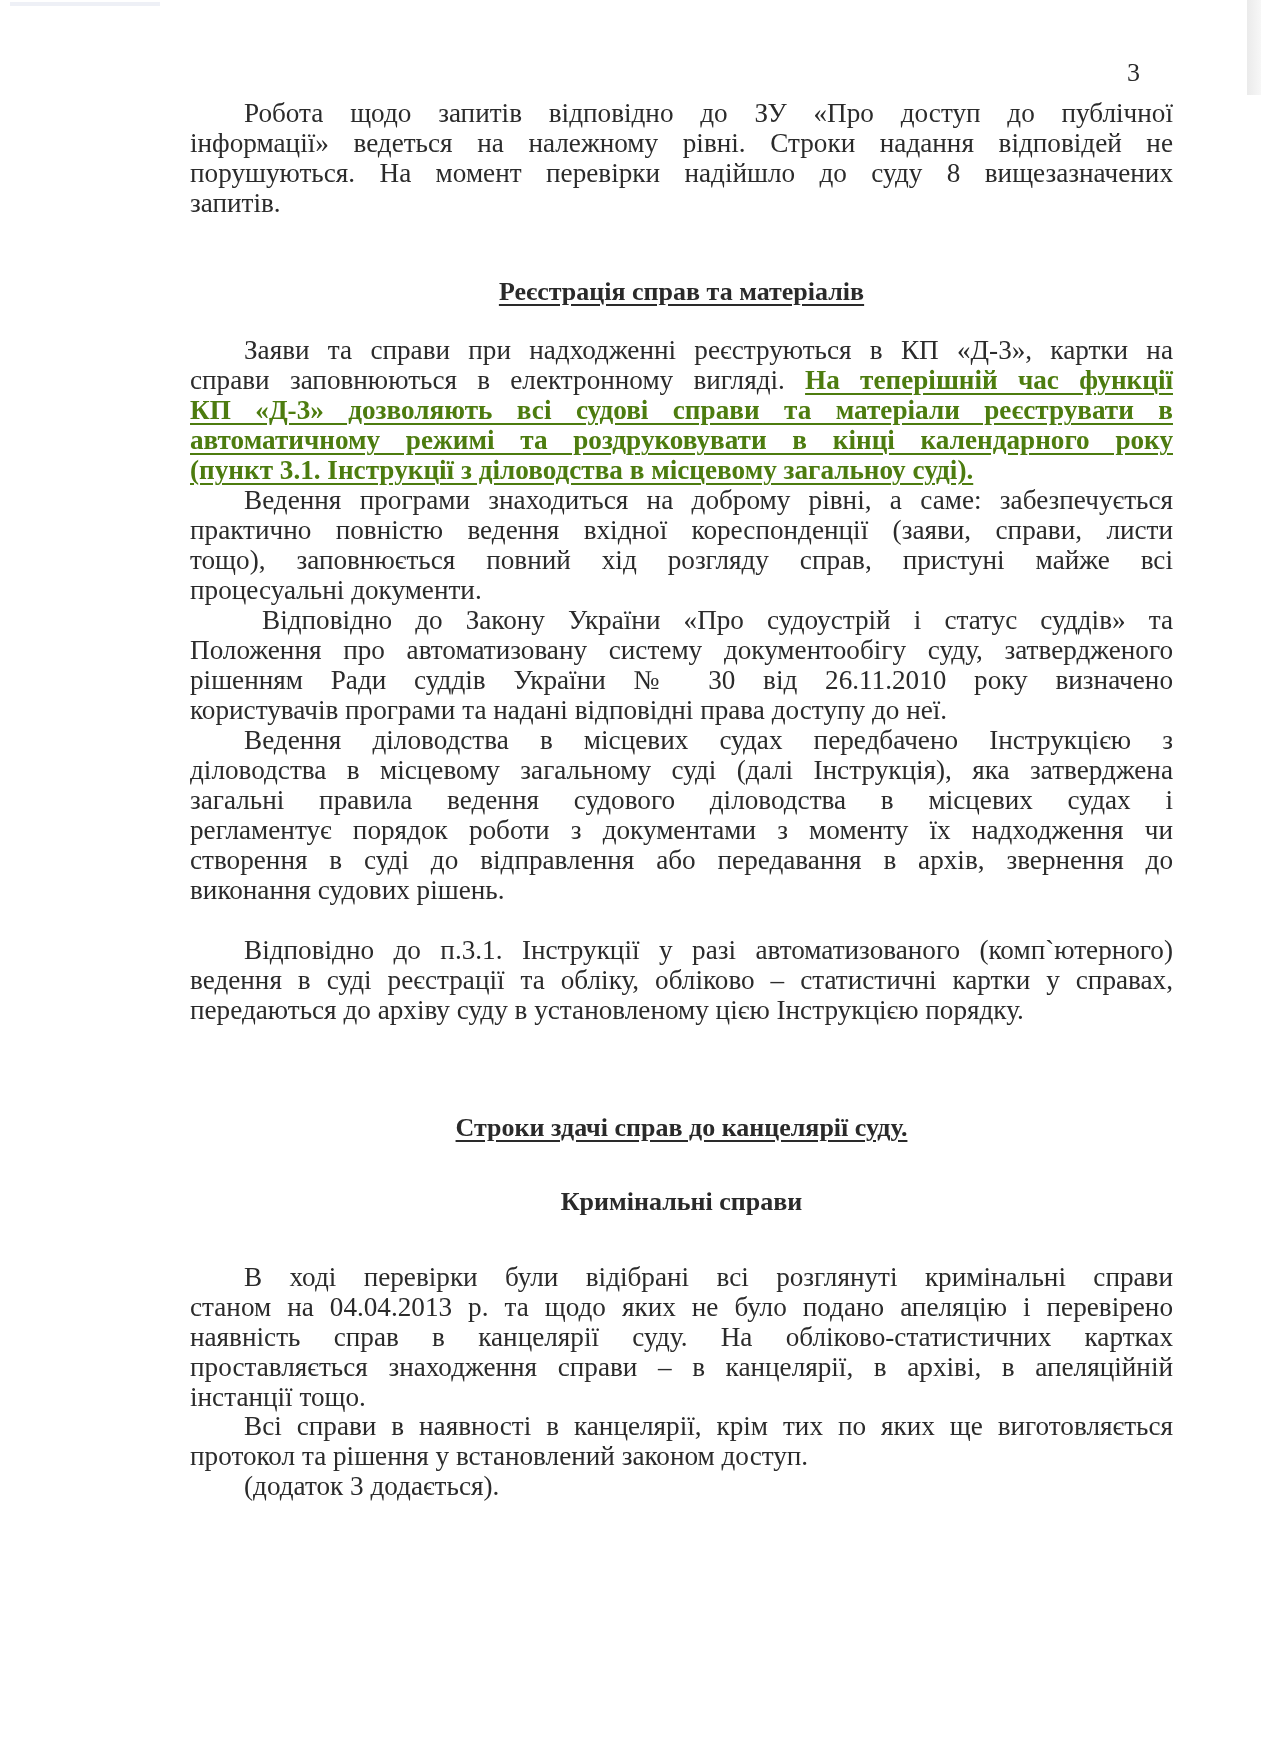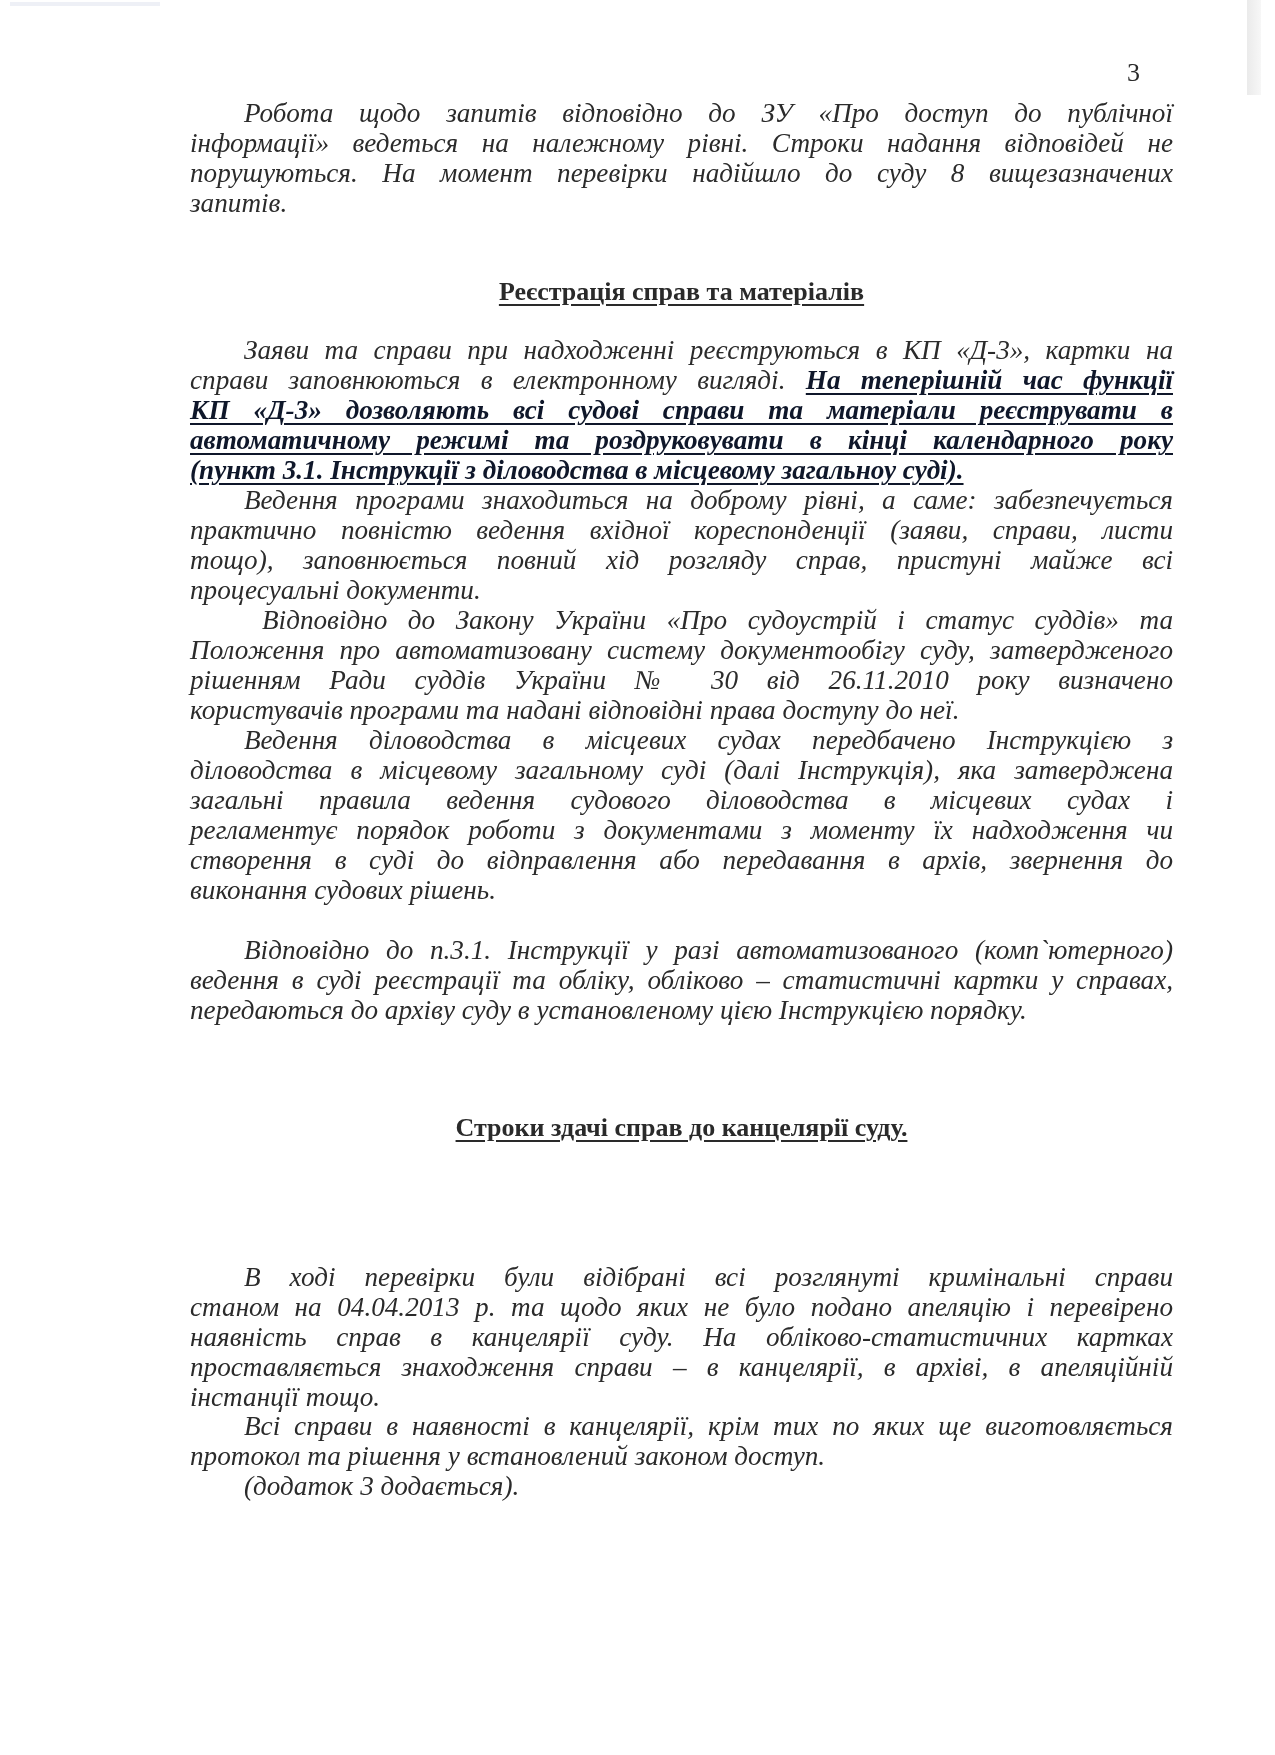--- a/index.html
+++ b/index.html
@@ -15,29 +15,29 @@
   .scan-top {
     position: absolute; left: 10px; top: 2px; width: 150px; height: 4px; background: #eef0f6;
   }
   .page-number {
     position: absolute; top: 58px; left: 1127px; font-size: 26px; line-height: 30px;
   }
   .col { position: absolute; left: 190px; width: 983px; }
   .para {
     font-size: 27.2px; line-height: 30px; text-align: justify; text-align-last: left; margin: 0;
   }
-  .para .line { display: block; text-align: justify; text-align-last: justify; white-space: nowrap; font-style: italic; }
+  .para .line { display: block; text-align: justify; text-align-last: justify; white-space: nowrap; }
   .para .line.last { text-align-last: left; }
   .indent { padding-left: 54px; }
   .heading {
     position: absolute; left: 190px; width: 983px; text-align: center; font-weight: bold;
     font-size: 26px; line-height: 30px; color: #2a2a2a;
   }
   .heading.u span { text-decoration: underline; text-decoration-thickness: 2px; text-underline-offset: 4px; }
-  .bold-u { font-weight: bold; text-decoration: underline; text-decoration-thickness: 2px; text-underline-offset: 4px; color: #0f172a; }
+  .bold-u { font-weight: bold; text-decoration: underline; text-decoration-thickness: 2px; text-underline-offset: 4px; color: #4d7c0f; }
 </style>
 </head>
 <body>
 
 <div class="page">
   <div class="scan-top"></div>
   <div class="scan-edge"></div>
 
   <div class="page-number">3</div>
 
@@ -86,20 +86,21 @@
   <div class="col para" style="top:935px;">
     <span class="line indent">Відповідно до п.3.1. Інструкції у разі автоматизованого (комп`ютерного)</span>
     <span class="line">ведення в суді реєстрації та обліку, обліково – статистичні картки у справах,</span>
     <span class="line last">передаються до архіву суду в установленому цією Інструкцією порядку.</span>
   </div>
 
   <div class="heading u" style="top:1113px;">
     <span>Строки здачі  справ до канцелярії суду.</span>
   </div>
 
+  <div class="heading" style="top:1187px;">Кримінальні справи</div>
 
   <div class="col para" style="top:1262px;">
     <span class="line indent">В ході перевірки були відібрані всі розглянуті кримінальні справи</span>
     <span class="line">станом на 04.04.2013 р.  та щодо яких не було подано апеляцію і перевірено</span>
     <span class="line">наявність справ в канцелярії суду. На обліково-статистичних картках</span>
     <span class="line">проставляється знаходження справи – в канцелярії, в архіві, в апеляційній</span>
     <span class="line last">інстанції тощо.</span>
   </div>
 
   <div class="col para" style="top:1411px;">

